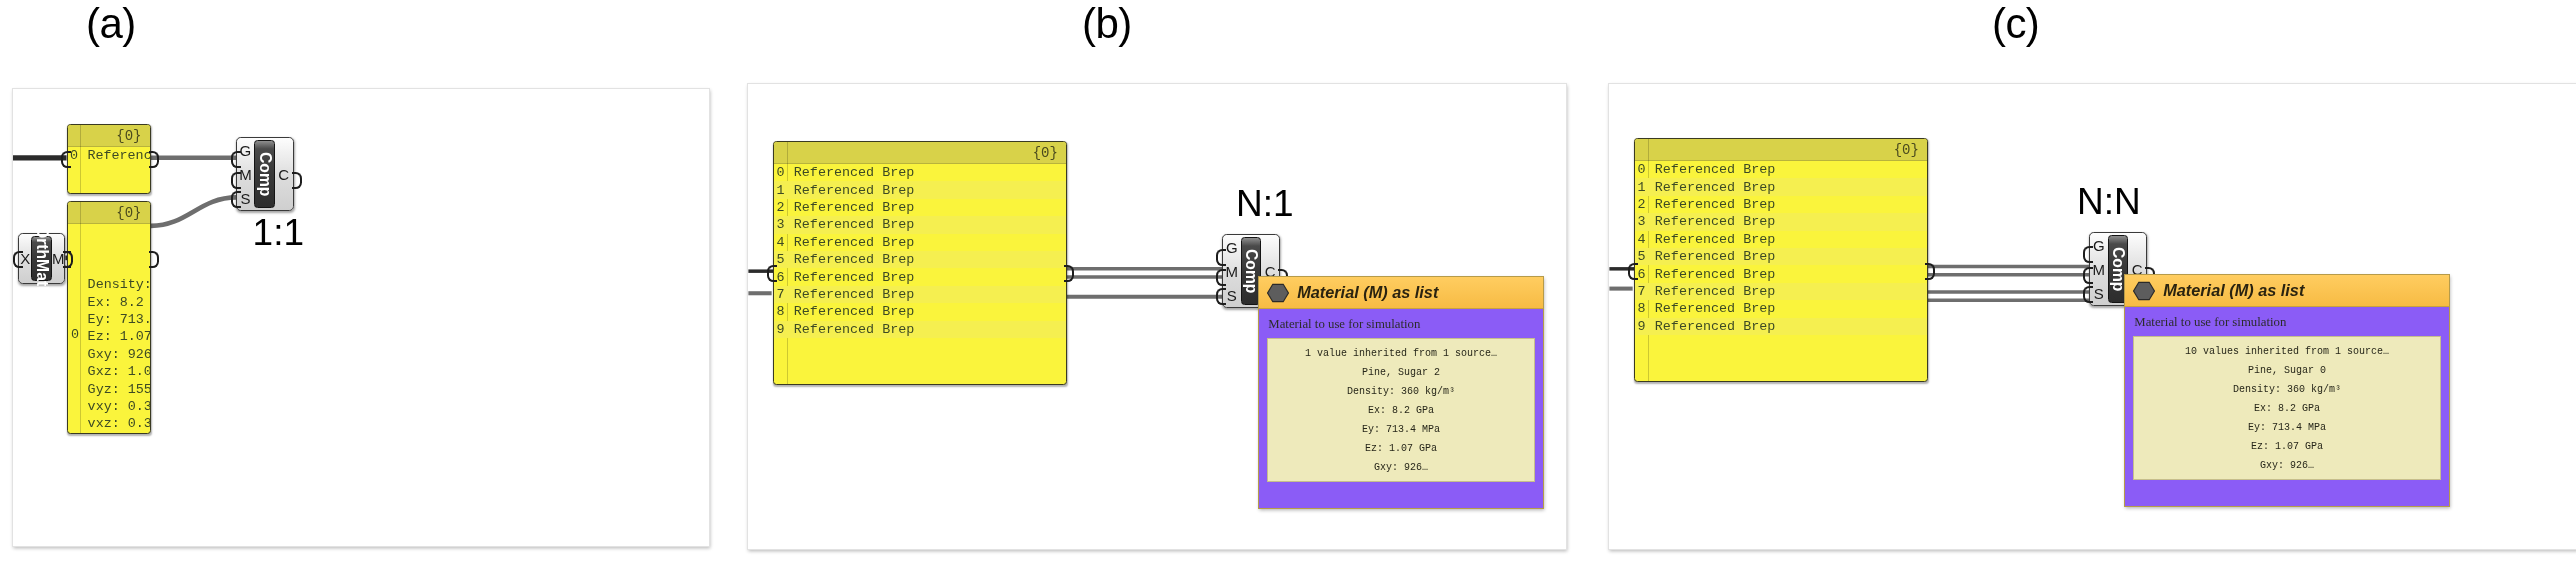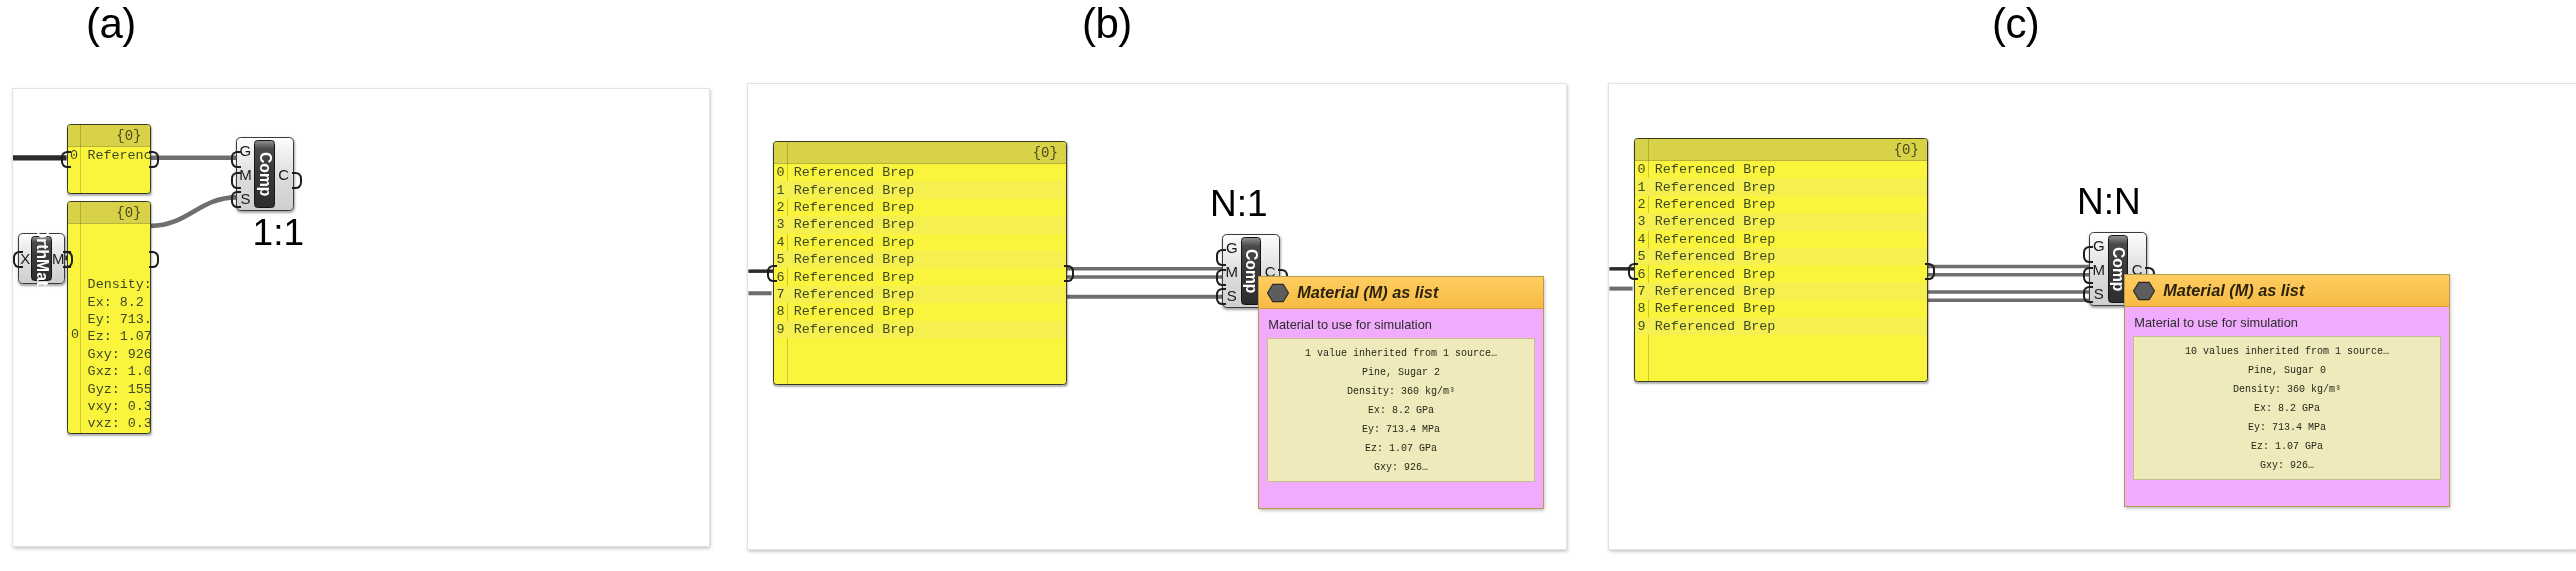--- a/index.html
+++ b/index.html
@@ -162,21 +162,21 @@
     font-family: "Liberation Sans", sans-serif;
     font-size: 37px;
     color: #000;
     white-space: nowrap;
   }
 
   
   .tooltip {
     position: absolute;
     border: 0.6px solid #b69b4a;
-    background: #f0abfc;
+    background: #8b5cf6;
     box-shadow: 1.2px 1.7px 3.5px rgba(0,0,0,0.30);
     box-sizing: border-box;
     overflow: hidden;
   }
   .tooltip .tthdr {
     background: linear-gradient(to bottom, #ffcd60 0%, #f7bb44 100%);
     height: 31px;
     display: flex;
     align-items: center;
     padding-left: 8.1px;
@@ -189,21 +189,21 @@
   }
   .tooltip .tttitle {
     font-family: "Liberation Sans", sans-serif;
     font-style: italic;
     font-weight: bold;
     font-size: 16.3px;
     color: #2a2310;
     white-space: nowrap;
   }
   .tooltip .ttsub {
-    font-family: Liberation Sans, sans-serif;
+    font-family: Liberation Serif, serif;
     font-size: 12.8px;
     color: #2c2c2c;
     padding: 8.1px 9.3px 5.8px 9.3px;
     white-space: nowrap;
   }
   .tooltip .ttbody {
     margin: 0 8.1px 8.1px 8.1px;
     border: 0.6px solid #c6be8c;
     background: #eeeabb;
     padding: 4.7px 7px;
@@ -380,21 +380,21 @@
       </div>
       <div class="outports">
         <span class="plabel">C</span>
       </div>
     </div>
     <div class="nub left" style="left:468px; top:165px;"></div>
     <div class="nub left" style="left:468px; top:204px;"></div>
     <div class="nub left" style="left:468px; top:185px;"></div>
     <div class="nub right" style="left:530px; top:185px;"></div>
 
-    <div class="ratio" style="left:462px; top:99px;">N:1</div>
+    <div class="ratio" style="left:488px; top:99px;">N:1</div>
 
     <div class="tooltip" style="left:510px; top:192px; width:286px; height:233px;">
       <div class="tthdr">
         <svg class="tt-hex" viewBox="0 0 38 34">
           <polygon points="10,2 28,2 37,17 28,32 10,32 1,17" fill="#5d5d5d" stroke="#2a2a2a" stroke-width="2"></polygon>
         </svg>
         <span class="tttitle">Material (M) as list</span>
       </div>
       <div class="ttsub">Material to use for simulation</div>
       <div class="ttbody" id="b-ttbody">1 value inherited from 1 source…

